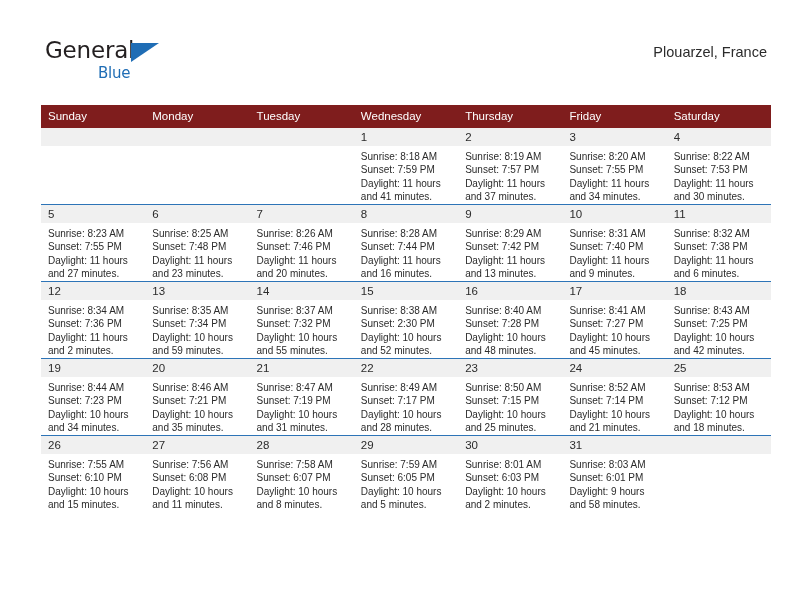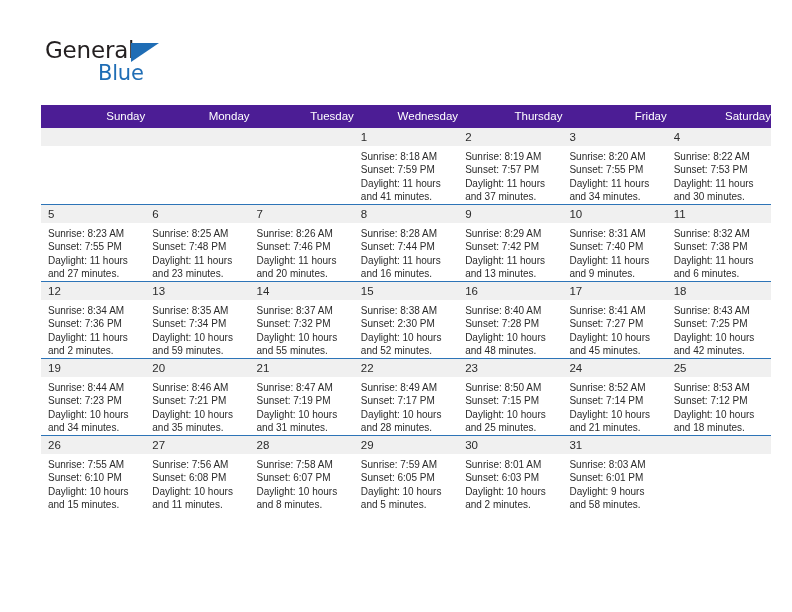--- a/index.html
+++ b/index.html
@@ -56,21 +56,21 @@
     top: 5px;
     width: 0;
     height: 0;
     border-left: 28px solid #1f6db5;
     border-bottom: 19px solid transparent;
   }
   .logo-blue {
     position: absolute;
     left: 53px;
     top: 23px;
-    font-size: 21px;
+    font-size: 15px;
     letter-spacing: -0.2px;
     color: #1f6db5;
     font-family: "DejaVu Sans", sans-serif;
     font-weight: 400;
     line-height: 24px;
   }
 
   .title-block {
     position: absolute;
     right: 35px;
@@ -97,25 +97,25 @@
   .calendar {
     position: absolute;
     left: 31px;
     top: 105px;
     width: 730px;
     border-collapse: collapse;
     table-layout: fixed;
   }
 
   .calendar th {
-    background: #4c1d95;
+    background: #7f1d1d;
     color: #ffffff;
     font-size: 11.5px;
     font-weight: 400;
-    text-align: right;
+    text-align: left;
     padding: 5px 0 6px 7px;
     height: 11px;
     border: none;
   }
 
   .calendar td {
     vertical-align: top;
     padding: 0;
     border: none;
     border-top: 1.5px solid #2d74b7;
@@ -163,20 +163,21 @@
 
   <div class="header">
 
     <div class="logo">
       <span class="logo-general">General</span>
       <span class="logo-triangle"></span>
       <span class="logo-blue">Blue</span>
     </div>
 
     <div class="title-block">
+      <div class="cal-subtitle">Plouarzel, France</div>
     </div>
 
   </div>
 
   <table class="calendar">
     <thead>
       <tr>
         <th>Sunday</th>
         <th>Monday</th>
         <th>Tuesday</th>

